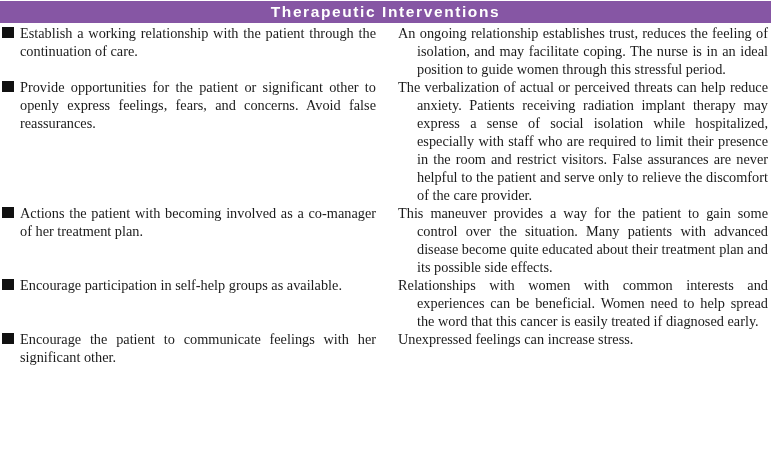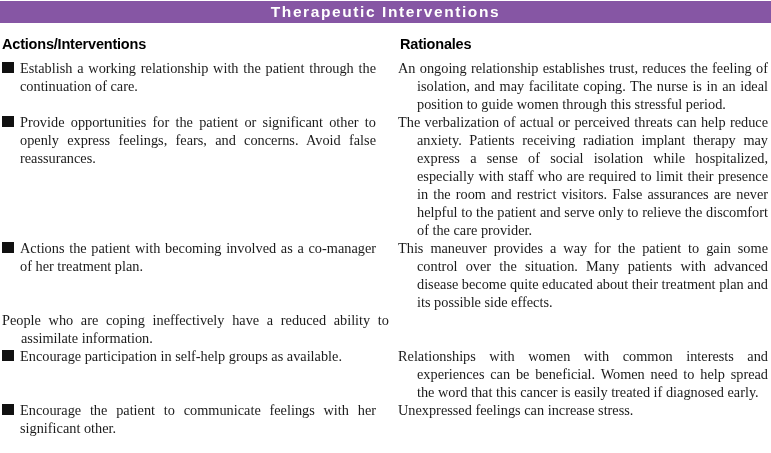--- a/index.html
+++ b/index.html
@@ -84,24 +84,20 @@
 </style>
 </head>
 <body>
 
 <div class="page">
 
   <div class="header-bar">
     <span class="title">Therapeutic Interventions</span>
   </div>
 
-  <div class="col-headers">
-    <div class="col-header left">Actions/Interventions</div>
-    <div class="col-header right">Rationales</div>
-  </div>
 
   <div class="rows">
 
     <div class="row">
       <div class="action-cell">
         <span class="bullet"></span>
         <div class="action-text">Establish a working relationship with the patient through the continuation of care.</div>
       </div>
       <div class="rationale-cell">An ongoing relationship establishes trust, reduces the feeling of isolation, and may facilitate coping. The nurse is in an ideal position to guide women through this stressful period.</div>
     </div>
@@ -116,21 +112,20 @@
 
     <div class="row">
       <div class="action-cell">
         <span class="bullet"></span>
         <div class="action-text">Actions the patient with becoming involved as a co-manager of her treatment plan.</div>
       </div>
       <div class="rationale-cell">This maneuver provides a way for the patient to gain some control over the situation. Many patients with advanced disease become quite educated about their treatment plan and its possible side effects.</div>
     </div>
 
     <div class="row">
-      <div class="rationale-cell">People who are coping ineffectively have a reduced ability to assimilate information.</div>
     </div>
 
     <div class="row">
       <div class="action-cell">
         <span class="bullet"></span>
         <div class="action-text">Encourage participation in self-help groups as available.</div>
       </div>
       <div class="rationale-cell">Relationships with women with common interests and experiences can be beneficial. Women need to help spread the word that this cancer is easily treated if diagnosed early.</div>
     </div>
 

